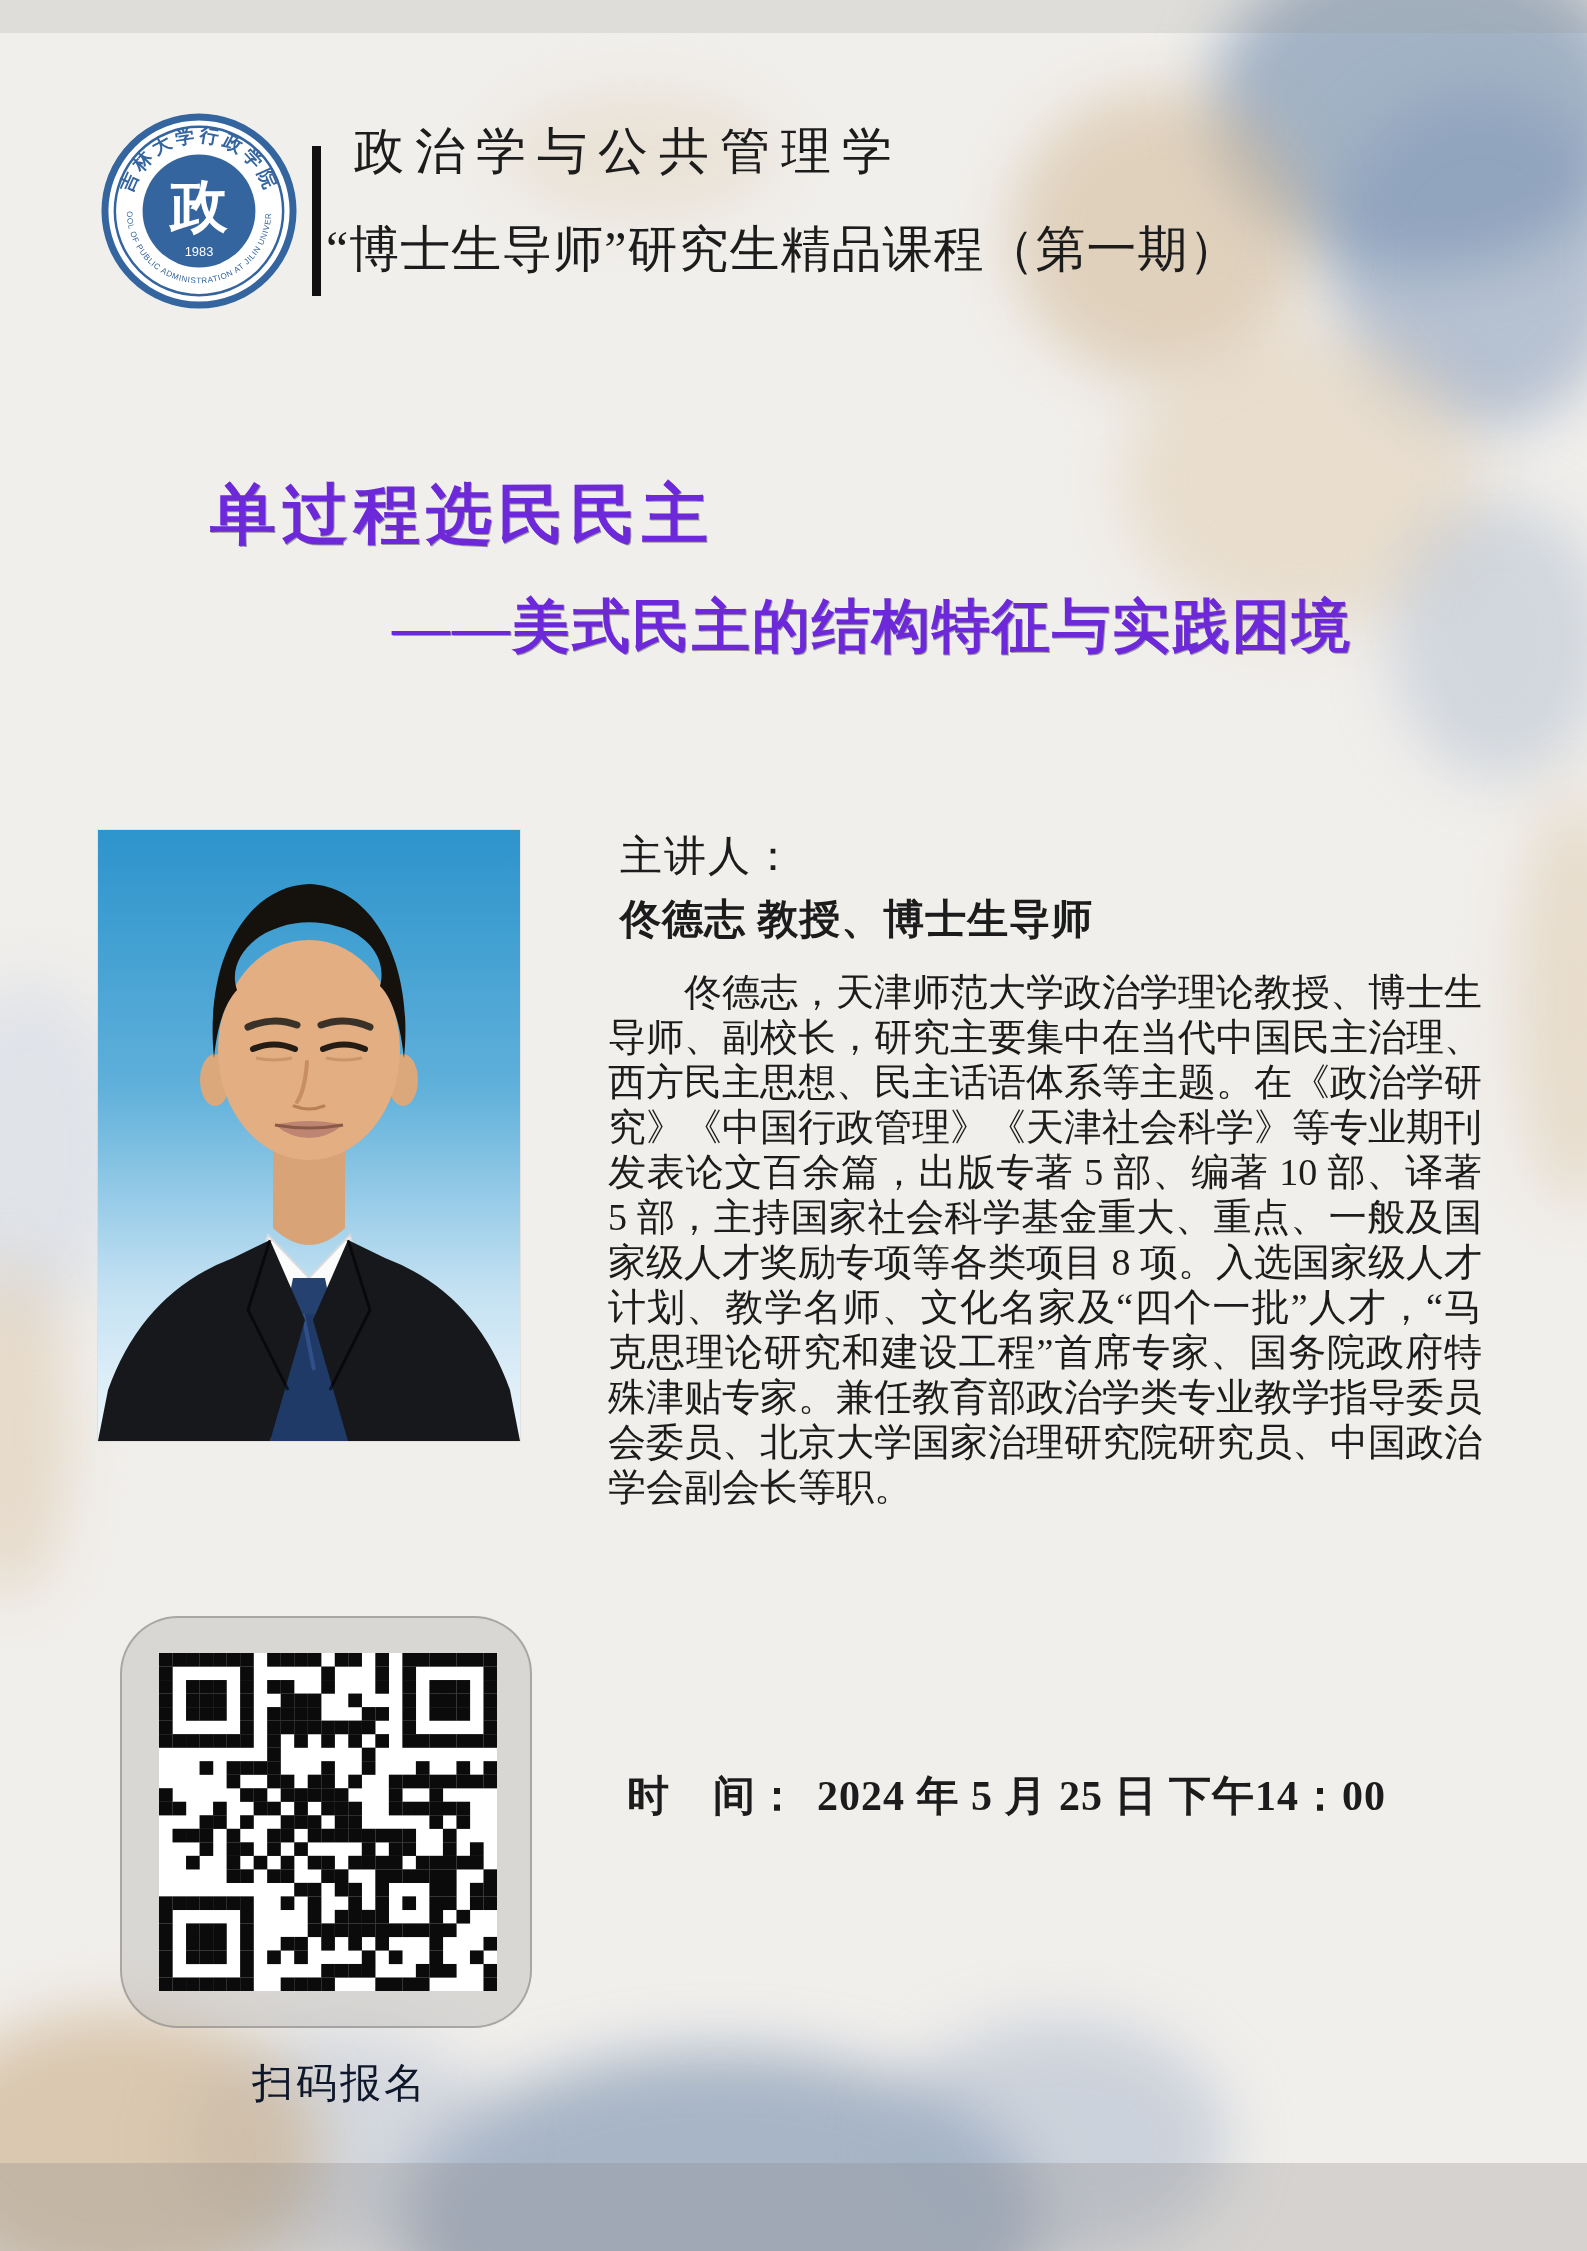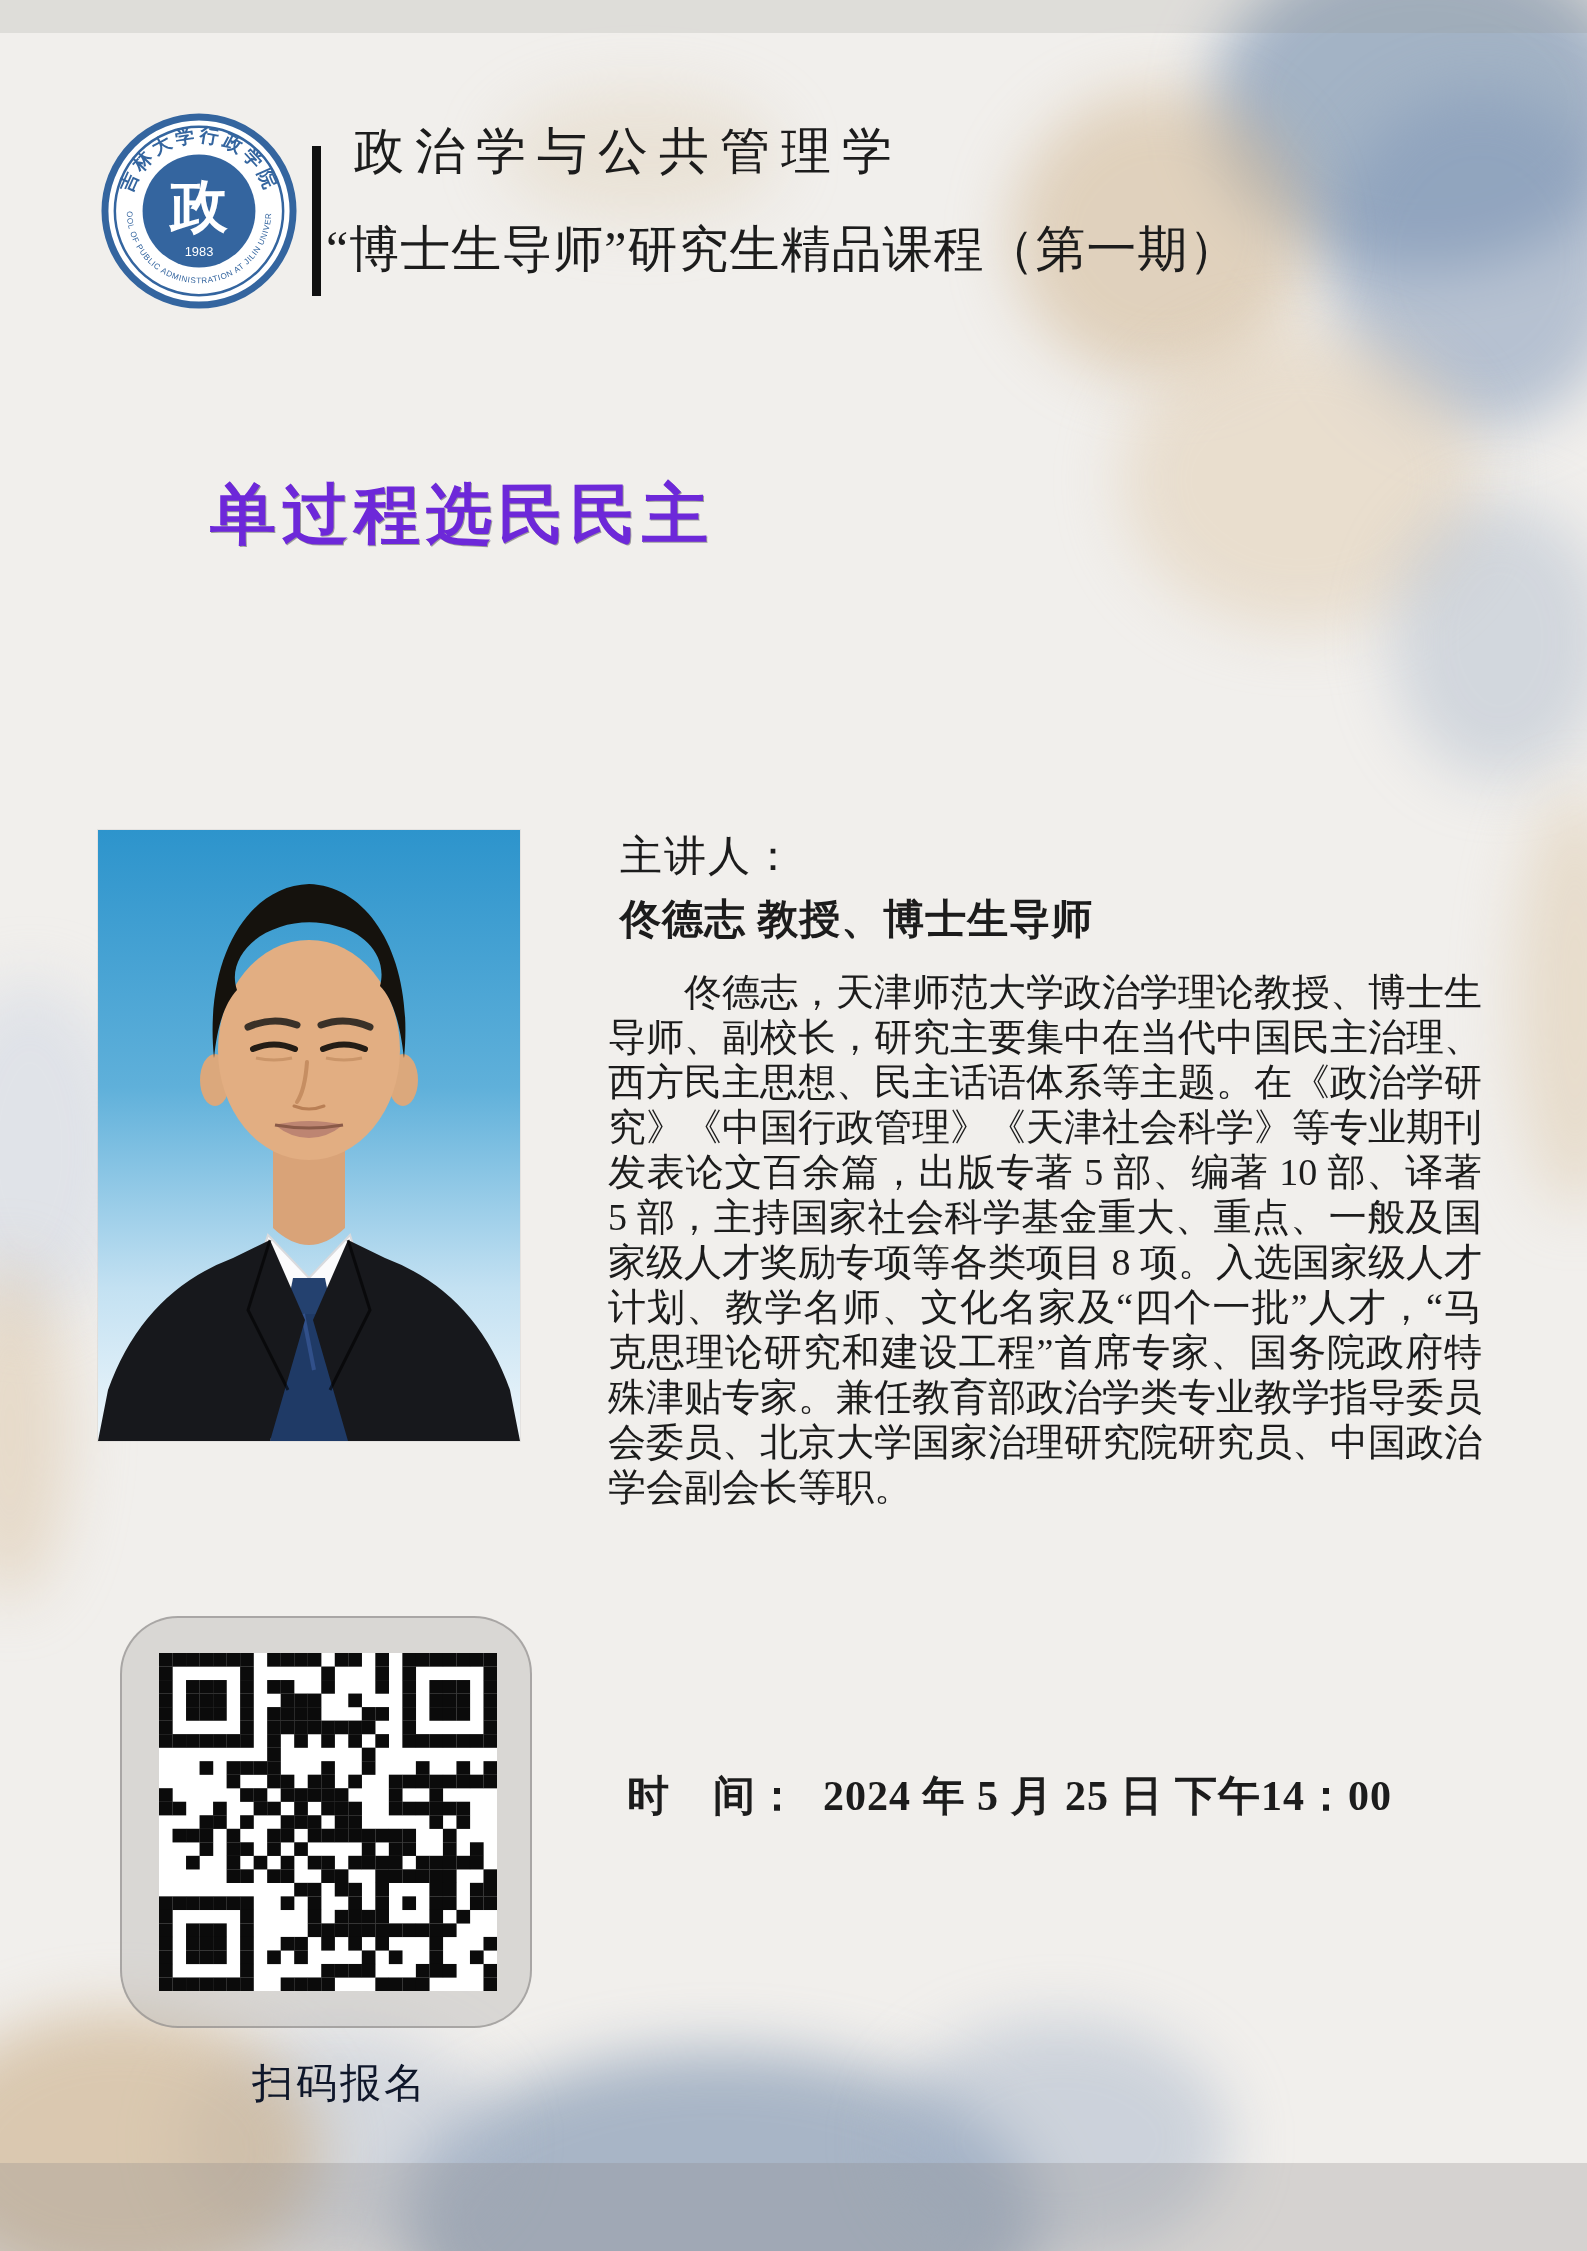--- a/index.html
+++ b/index.html
@@ -31,21 +31,21 @@
 
   .speaker-label{position:absolute;left:620px;top:828px;font-size:42px;font-weight:400;letter-spacing:2px;}
   .speaker-name{position:absolute;left:620px;top:892px;font-size:41px;font-weight:700;letter-spacing:1px;}
   .speaker-bio{position:absolute;left:600px;top:962px;width:890px;font-size:38px;line-height:45px;
     text-align:justify;text-justify:inter-ideograph;}
   .speaker-bio p{margin:8px;text-indent:2em;}
 
   .detail-row{position:absolute;left:627px;font-size:42px;font-weight:700;white-space:nowrap;letter-spacing:1px;}
   .detail-row.time{top:1768px;}
   .detail-row.place{top:1851px;}
-  .detail-row .val{margin-left:24px;}
+  .detail-row .val{margin-left:18px;}
 
   .qr-card{position:absolute;left:120px;top:1616px;width:412px;height:412px;border-radius:58px;
     background:rgba(190,188,186,0.48);border:2px solid rgba(130,128,126,0.55);box-sizing:border-box;}
   .qr-white{position:absolute;left:37px;top:35px;width:338px;height:338px;background:#fff;}
   .qr-caption{position:absolute;left:252px;top:2056px;font-size:41px;
     font-family:"Liberation Sans","DejaVu Sans",sans-serif;color:#0f172a;letter-spacing:3px;}
 </style>
 </head>
 <body>
 
@@ -86,20 +86,21 @@
       <text x="100" y="145" fill="#ffffff" font-size="13" text-anchor="middle" font-family="'Liberation Sans','DejaVu Sans',sans-serif">1983</text>
     </svg>
   </div>
 
   <div class="vbar"></div>
 
   <div class="header-line l1">政治学与公共管理学</div>
   <div class="header-line l2">“博士生导师”研究生精品课程（第一期）</div>
 
   <div class="title-line t1">单过程选民民主</div>
+  <div class="title-line t2">——美式民主的结构特征与实践困境</div>
 
   <div class="photo">
     <svg width="422" height="611" viewBox="0 0 422 611">
       <defs>
         <linearGradient id="sky" x1="0" y1="0" x2="0" y2="1">
           <stop offset="0" stop-color="#2d94cc"></stop>
           <stop offset="0.42" stop-color="#5fb0da"></stop>
           <stop offset="0.75" stop-color="#c3e1f2"></stop>
           <stop offset="1" stop-color="#eef6fb"></stop>
         </linearGradient>

